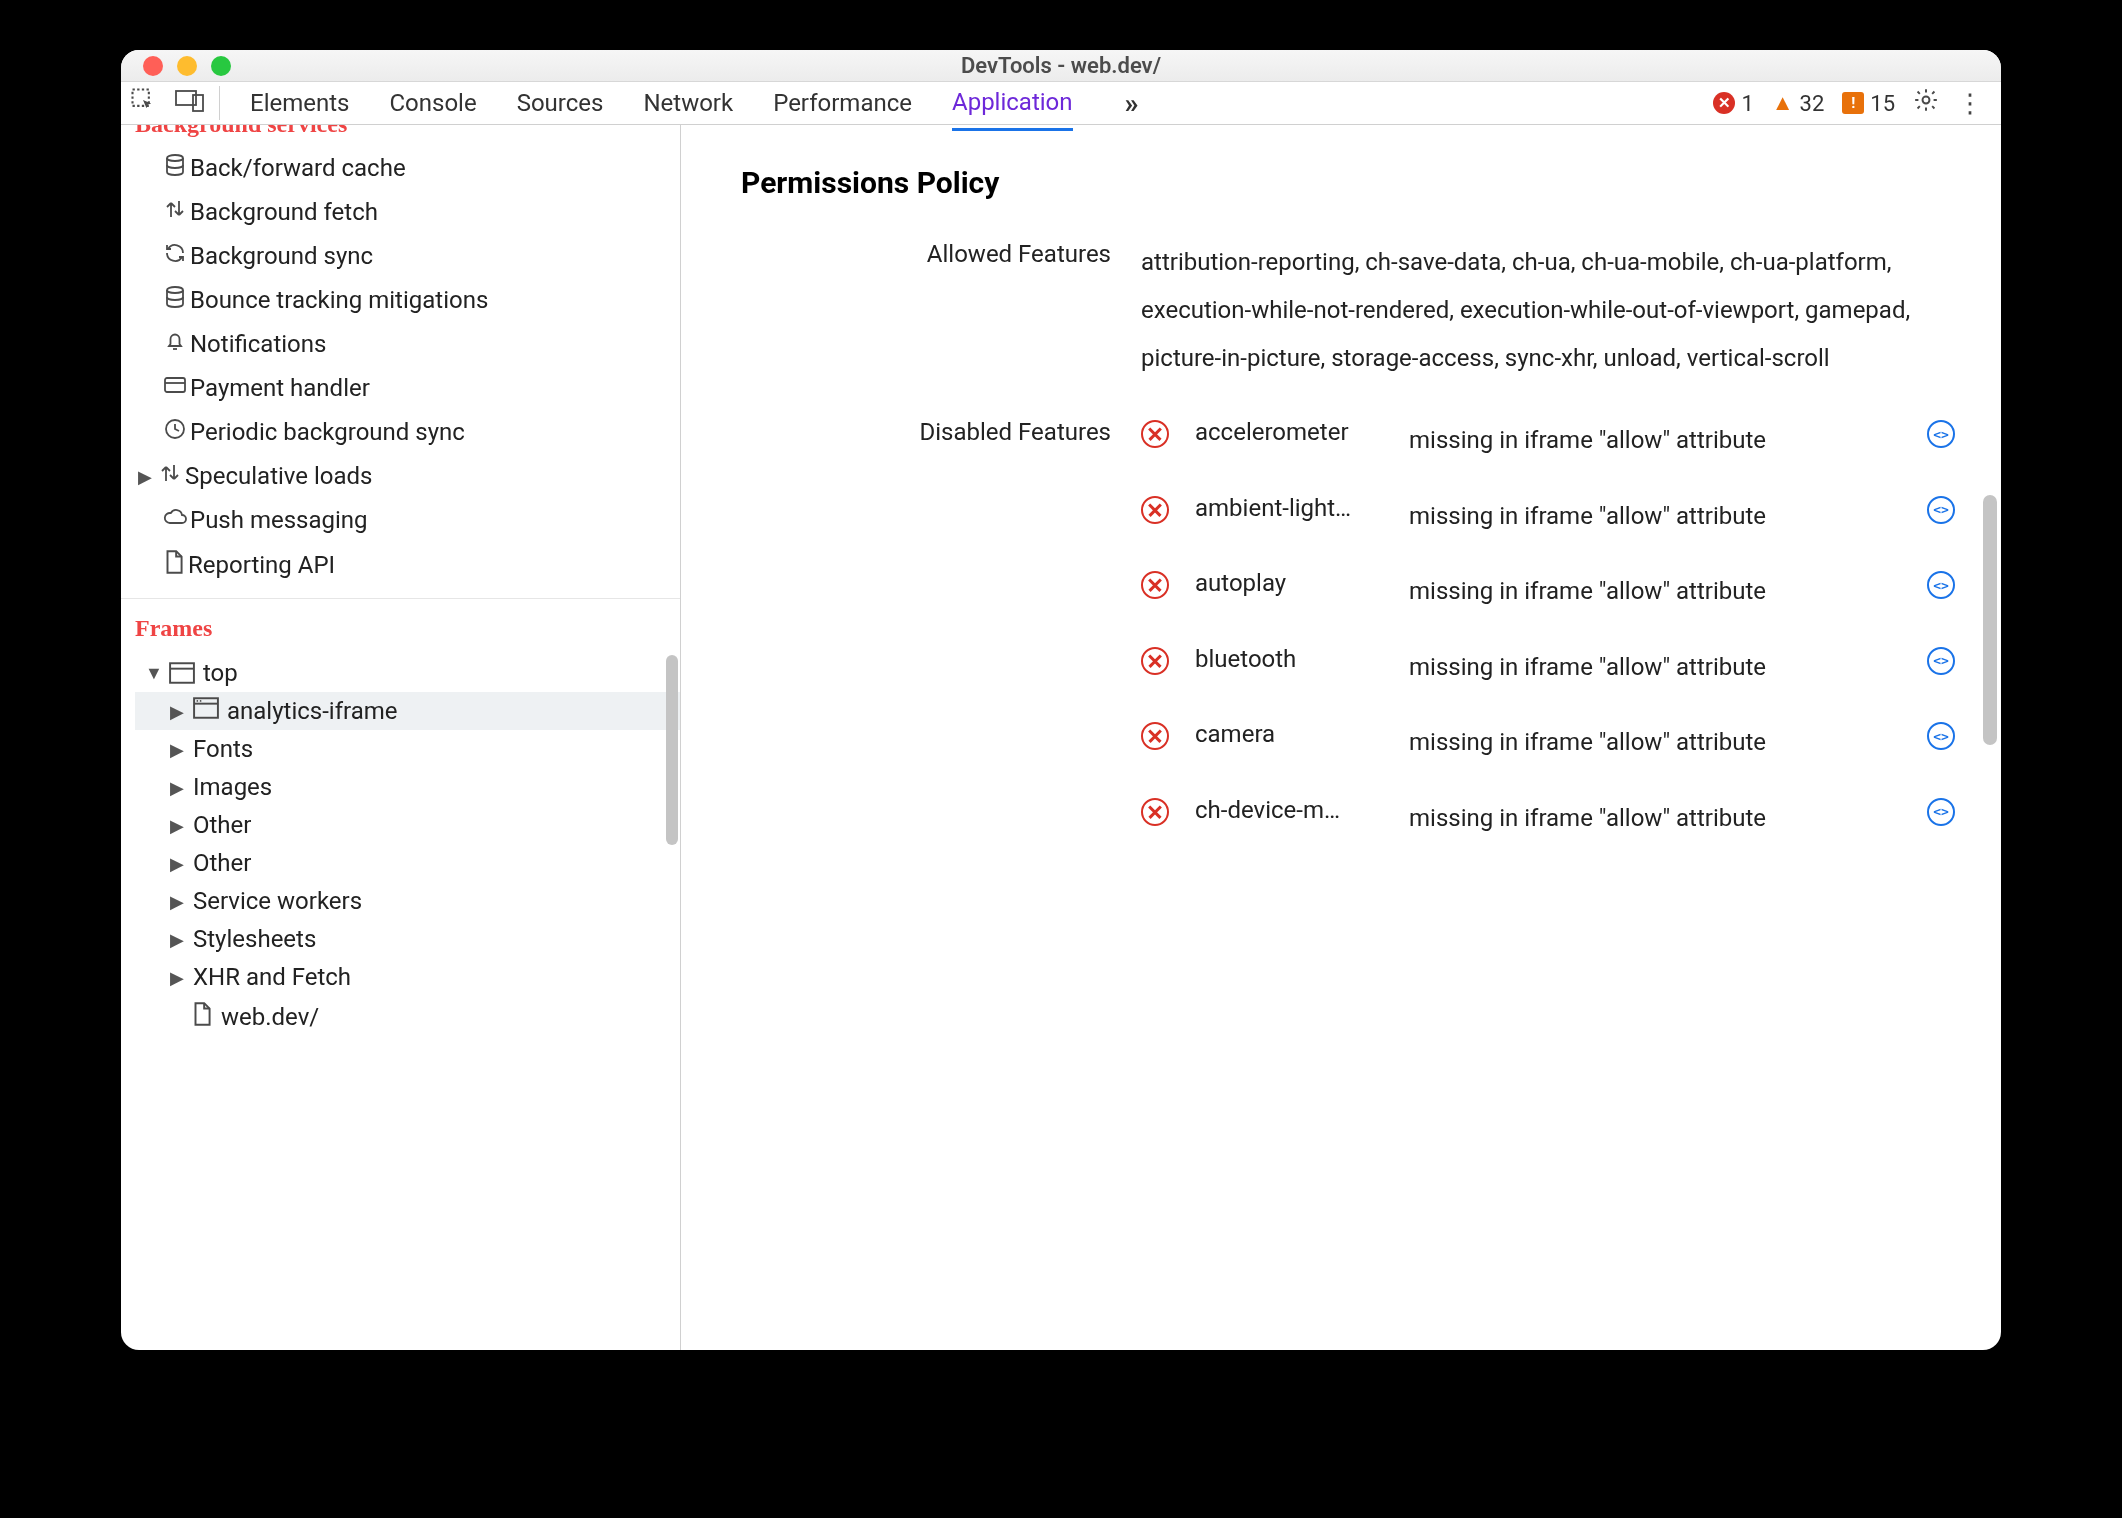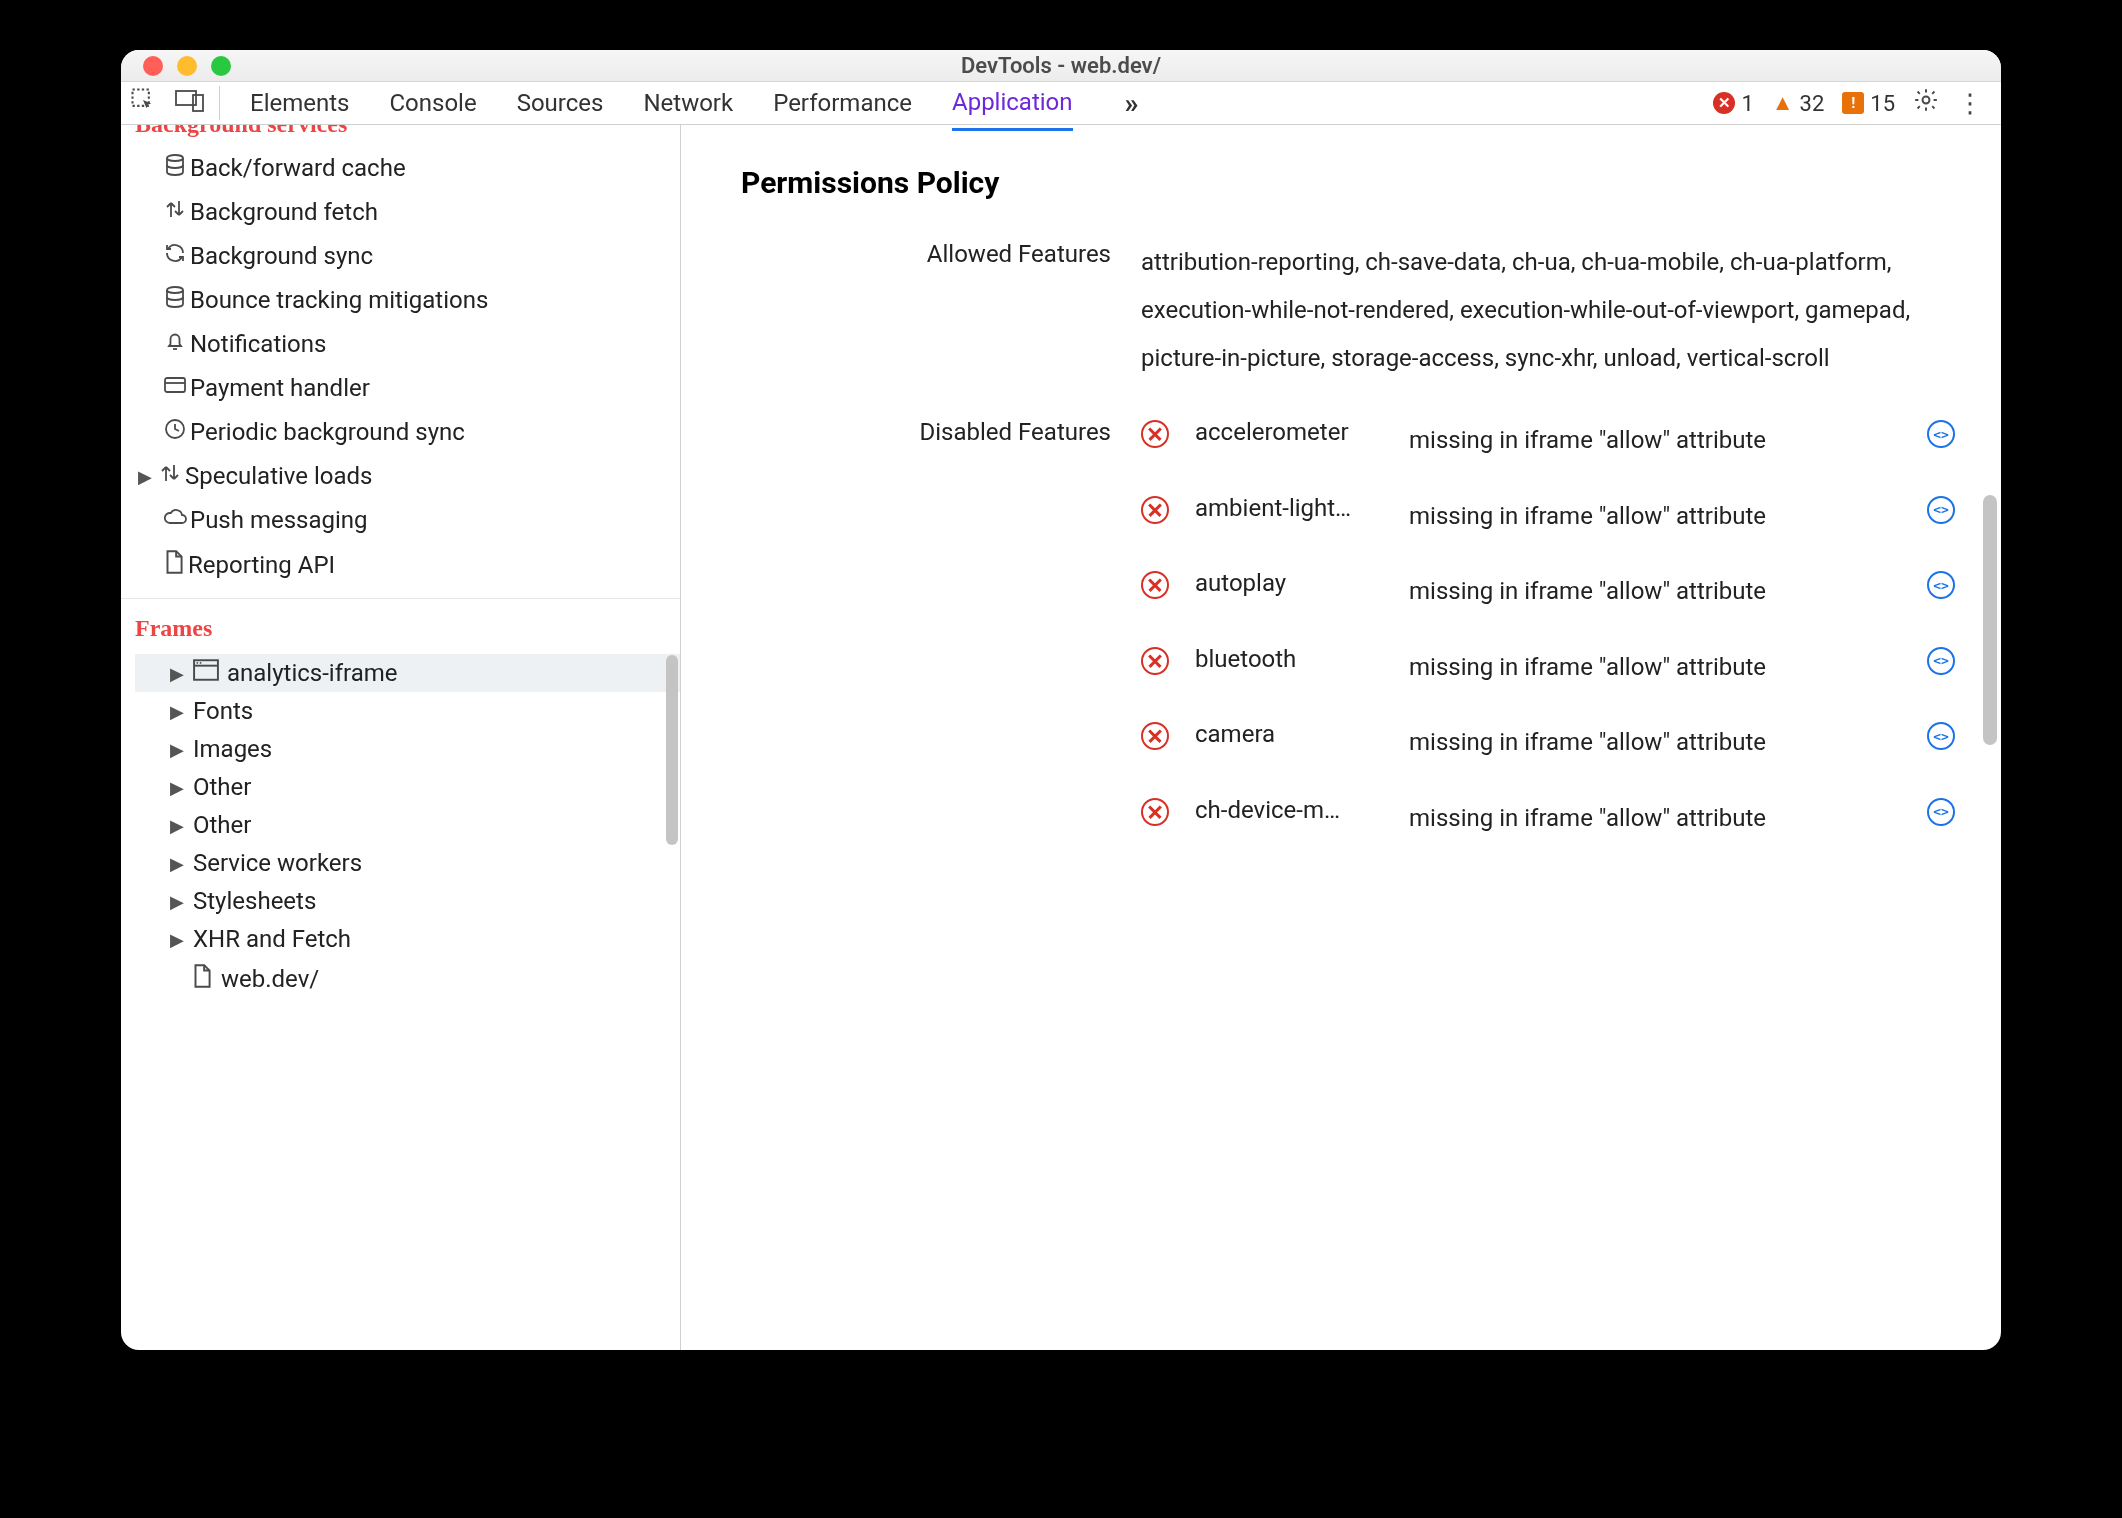--- a/index.html
+++ b/index.html
@@ -245,20 +245,28 @@
             <span><svg width="22" height="26" viewBox="0 0 20 24">
                 <path d="M4 2h8l5 5v15H4z" class="icon-stroke"></path>
                 <path d="M12 2v5h5" class="icon-stroke"></path>
               </svg></span>
             <span>Reporting API</span>
           </div>
         </div>
       <div class="divider"></div>
       <div class="section-header">Frames</div>
       <div class="tree">
+        <div class="tree-row">
+          <span class="tri down"></span>
+          <svg width="26" height="22" viewBox="0 0 24 20">
+              <rect x="1" y="1" width="22" height="18" class="icon-stroke"></rect>
+              <line x1="1" y1="6" x2="23" y2="6" class="icon-stroke"></line>
+            </svg>
+          <span>top</span>
+        </div>
         <div id="frame-children">
             <div class="tree-row indent1 sel">
               <span class="tri right"></span>
               <span><svg width="26" height="22" viewBox="0 0 24 20">
                   <rect x="1" y="1" width="22" height="18" class="icon-stroke"></rect>
                   <line x1="1" y1="6" x2="23" y2="6" class="icon-stroke"></line>
                   <circle cx="4" cy="3.5" r="0.8" fill="#4b4b4b"></circle>
                   <circle cx="7" cy="3.5" r="0.8" fill="#4b4b4b"></circle>
                 </svg></span>
               <span>analytics-iframe</span>

